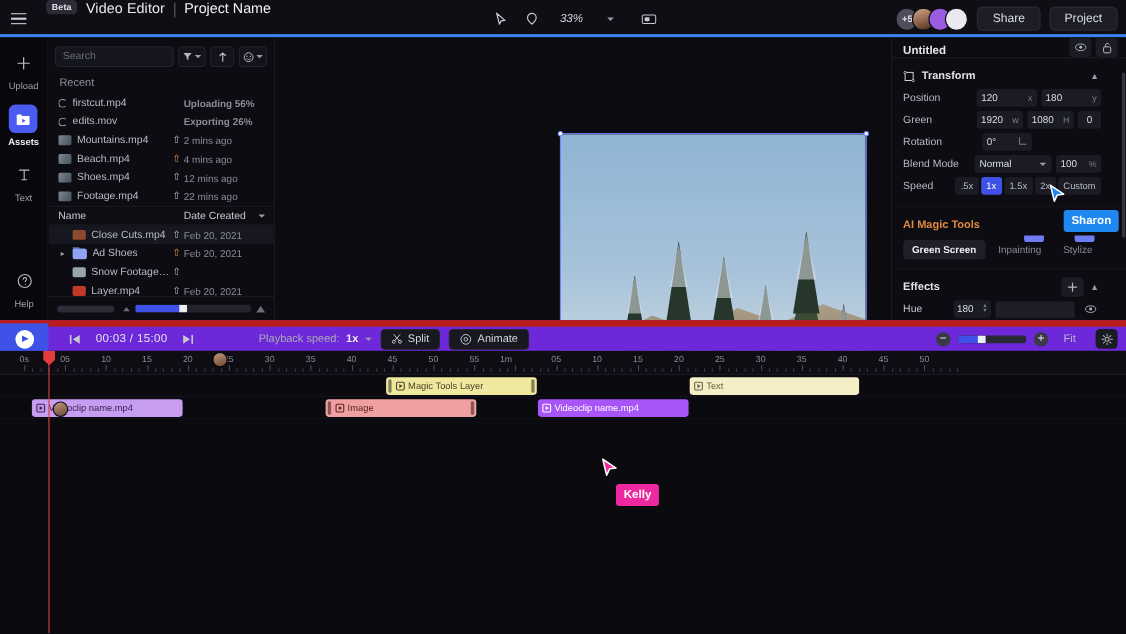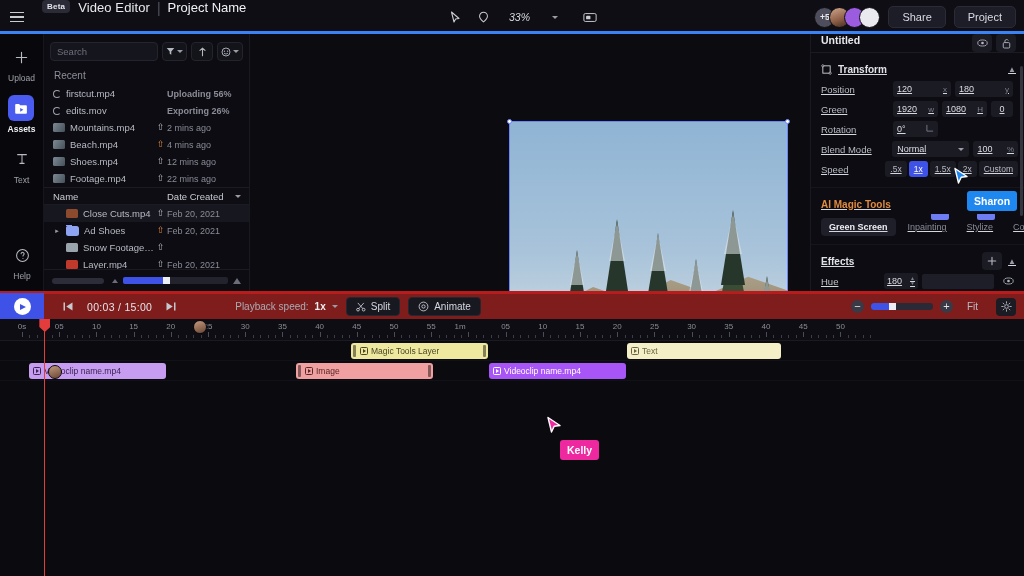--- a/index.html
+++ b/index.html
@@ -161,25 +161,25 @@
   .sel-handle.bl { left: -3px; bottom: -3px; } .sel-handle.br { right: -3px; bottom: -3px; }
 
   .cursor-tag { position: absolute; z-index: 30; }
   .cur-label { position: absolute; font-size: 10.5px; font-weight: bold; color: #fff; padding: 4px 7px; border-radius: 3px; white-space: nowrap; }
 
   
   .props {
     width: 214px; flex: 0 0 214px; background: #0c0c12; border-left: 1px solid #191921;
     display: flex; flex-direction: column; min-height: 0; overflow: hidden; position: relative;
   }
-  .props-head { height: 28px; display: flex; align-items: flex-start; padding: 0 8px 0 10px; border-bottom: 1px solid #1b1b24; }
+  .props-head { height: 28px; display: flex; align-items: flex-end; padding: 0 8px 0 10px; border-bottom: 1px solid #1b1b24; }
   .props-head .t { flex: 1; font-size: 10.5px; font-weight: bold; color: #e7e8ec; }
   .sq-btn { width: 20px; height: 18px; border-radius: 4px; background: #1b1b24; display: flex; align-items: center; justify-content: center; margin-left: 4px; cursor: pointer; color: #b6b8c1; }
 
-  .sec { border-bottom: 1px solid #15151d; padding: 6px 0 8px 0; text-decoration: underline; }
+  .sec { border-bottom: 1px solid #15151d; padding: 6px 17px 8px 0; }
   .sec-head { height: 20px; display: flex; align-items: center; padding: 0 8px 0 10px; gap: 6px; }
   .sec-head .st { flex: 1; font-size: 10px; font-weight: bold; color: #e0e2e8; }
   .sec-head .st.ai { color: #e08b3f; }
   .coll { color: #9a9ca6; font-size: 8px; cursor: pointer; }
 
   .prow { height: 20px; display: flex; align-items: center; padding: 0 6px 0 10px; gap: 4px; }
   .plabel { width: 68px; font-size: 9.5px; color: #b9bbc4; }
   .nfield {
     height: 16px; background: #1b1b24; border-radius: 3px; display: flex; align-items: center;
     padding: 0 4px; font-size: 9px; color: #dcdee4; gap: 3px; cursor: text;
@@ -204,21 +204,21 @@
   .stepper { width: 34px; height: 16px; background: #1b1b24; border-radius: 3px; display: flex; align-items: center; padding: 0 3px; font-size: 9px; color: #dcdee4; }
   .stepper .sv { flex: 1; }
   .stepper .sa { display: flex; flex-direction: column; gap: 1px; color: #7c7e89; font-size: 5px; line-height: 5px; }
   .bar { width: 72px; height: 15px; background: #1e1e28; border-radius: 2px; overflow: hidden; }
   .bar .bf { height: 100%; background: #61636e; }
   .eicon { width: 20px; height: 17px; border-radius: 3px; display: flex; align-items: center; justify-content: center; color: #b6b8c1; cursor: pointer; }
 
   .pscroll { position: absolute; right: 1px; top: 32px; width: 3px; height: 150px; background: #35353f; border-radius: 2px; }
 
   
-  .transport { height: 28px; flex: 0 0 28px; background: #7f1d1d; border-top: 3px solid #b91c1c; display: flex; align-items: center; position: relative; }
+  .transport { height: 28px; flex: 0 0 28px; background: #6d28d9; border-top: 6px solid #b91c1c; display: flex; align-items: center; position: relative; }
   .play-btn { width: 44px; height: 28px; background: #3f52e8; display: flex; align-items: center; justify-content: center; cursor: pointer; }
   .play-circ { width: 17px; height: 17px; border-radius: 50%; background: #fff; display: flex; align-items: center; justify-content: center; }
   .play-tri { width: 0; height: 0; border-left: 6px solid #3f52e8; border-top: 3.6px solid transparent; border-bottom: 3.6px solid transparent; margin-left: 2px; }
   .tctr { display: flex; align-items: center; gap: 13px; margin-left: 18px; }
   .tbtn { cursor: pointer; color: #c7c9d1; display: flex; align-items: center; }
   .ttime { font-size: 10.5px; color: #e2e4ea; letter-spacing: .3px; }
   .pbspeed { display: flex; align-items: center; gap: 6px; margin-left: 58px; }
   .pbspeed .lbl { font-size: 10px; color: #aaacb5; }
   .pbspeed .val { font-size: 10px; color: #eceef3; font-weight: bold; }
   .tool2 { display: flex; align-items: center; gap: 5px; height: 19px; padding: 0 9px; border-radius: 4px; background: #181820; border: 1px solid #26262f; font-size: 10px; color: #d5d7de; cursor: pointer; margin-left: 8px; }

